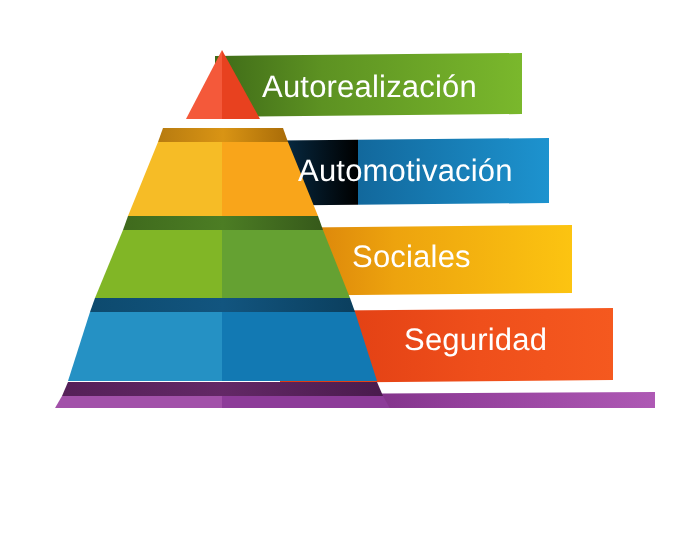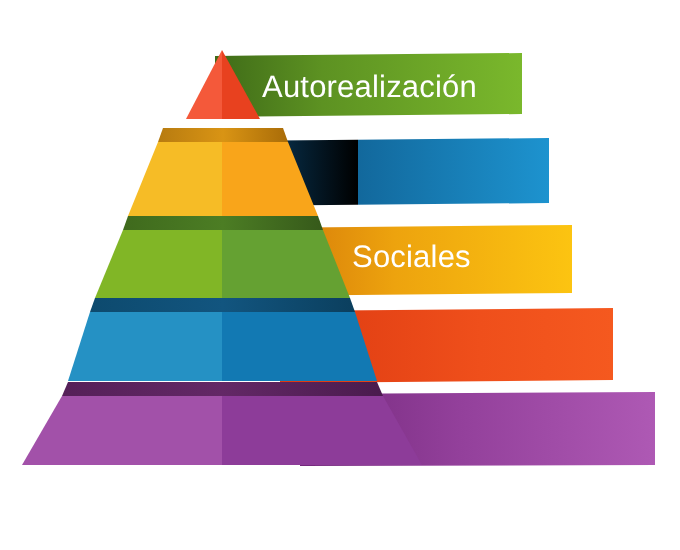--- a/index.html
+++ b/index.html
@@ -7,21 +7,21 @@
     margin: 0;
     padding: 0;
     background: #ffffff;
   }
   body {
     font-family: "Liberation Sans", sans-serif;
   }
   #stage {
     position: relative;
     width: 680px;
-    height: 550px;
+    height: 408px;
     background: #ffffff;
     overflow: hidden;
   }
   #pyramid-figure {
     position: absolute;
     left: 0;
     top: 0;
     width: 680px;
     height: 550px;
   }
@@ -156,19 +156,21 @@
         <g>
           <path d="M 222,50 L 222,119 L 186,119 Z" fill="#f4593a"></path>
           <path d="M 222,50 L 260,119 L 222,119 Z" fill="#e8411f"></path>
         </g>
 
       </g>
     </svg>
 
     <div class="tier-label lbl-1">Autorealización</div>
 
+    <div class="tier-label lbl-2">Automotivación</div>
 
     <div class="tier-label lbl-3">Sociales</div>
 
+    <div class="tier-label lbl-4">Seguridad</div>
 
 
   </div>
 </div>
 
 </body></html>

